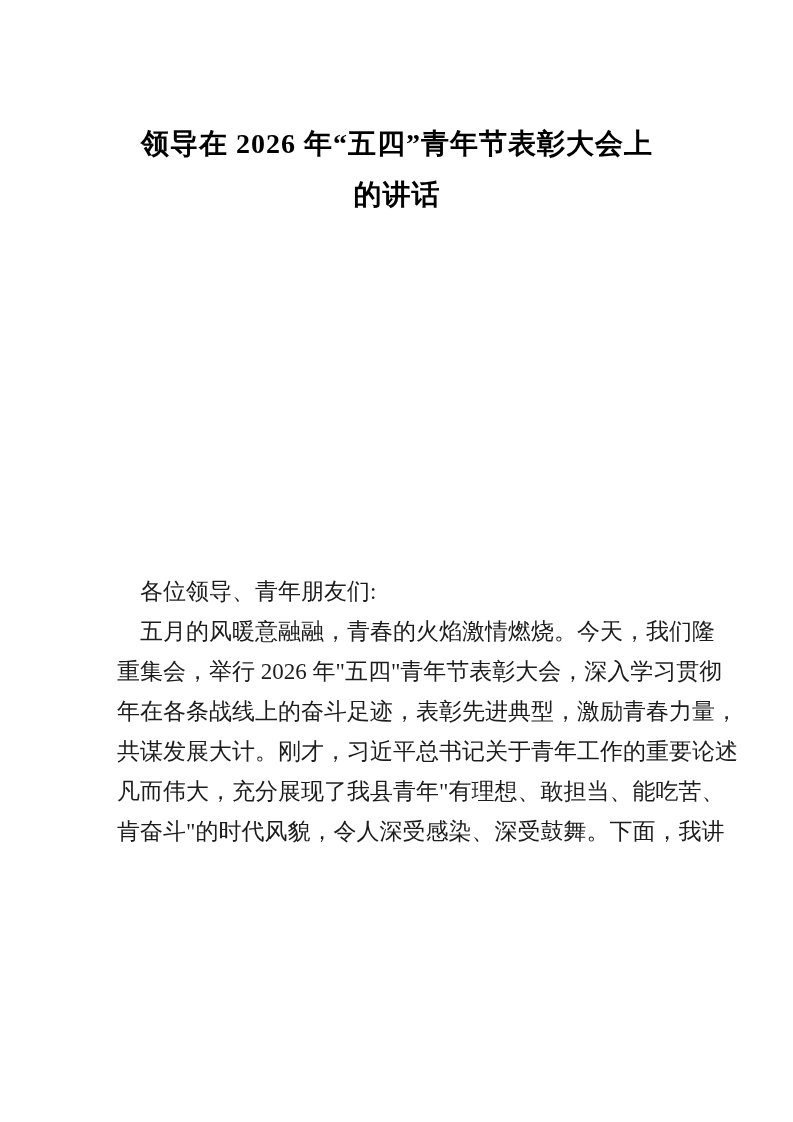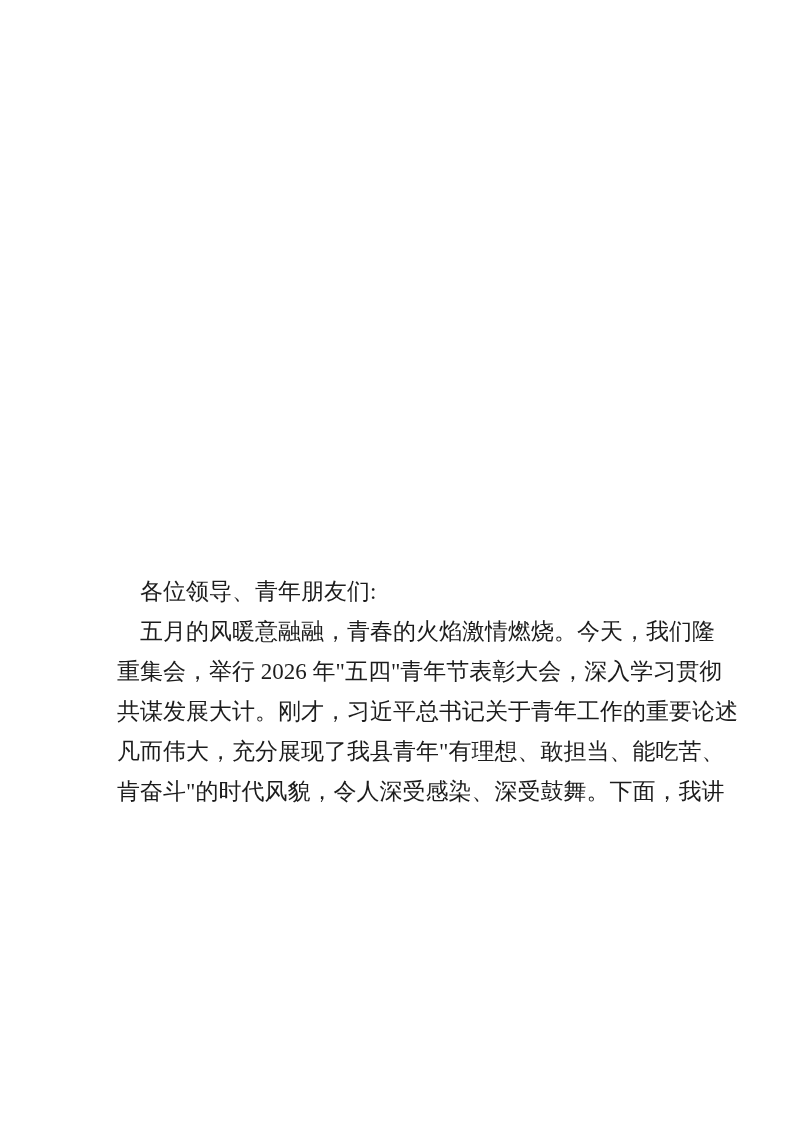--- a/index.html
+++ b/index.html
@@ -54,25 +54,30 @@
     text-indent: 23px;
   }
   .line.para-last {
     text-align-last: left;
   }
 </style>
 </head>
 <body>
 
 <div class="page">
+  <div class="doc-title" id="doc-title">
+      <div class="title-line">领导在 2026 年“五四”青年节表彰大会上</div>
+      <div class="title-line">的讲话</div>
+    </div>
   <div class="doc-body" id="doc-body">
       <div class="paragraph">
         <div class="line para-first para-last">各位领导、青年朋友们:</div>
       </div>
       <div class="paragraph">
         <div class="line para-first">五月的风暖意融融，青春的火焰激情燃烧。今天，我们隆</div>
         <div class="line">重集会，举行 2026 年"五四"青年节表彰大会，深入学习贯彻</div>
+        <div class="line">年在各条战线上的奋斗足迹，表彰先进典型，激励青春力量，</div>
         <div class="line">共谋发展大计。刚才，习近平总书记关于青年工作的重要论述</div>
         <div class="line">凡而伟大，充分展现了我县青年"有理想、敢担当、能吃苦、</div>
         <div class="line">肯奋斗"的时代风貌，令人深受感染、深受鼓舞。下面，我讲</div>
       </div>
     </div>
 </div>
 
 </body></html>

